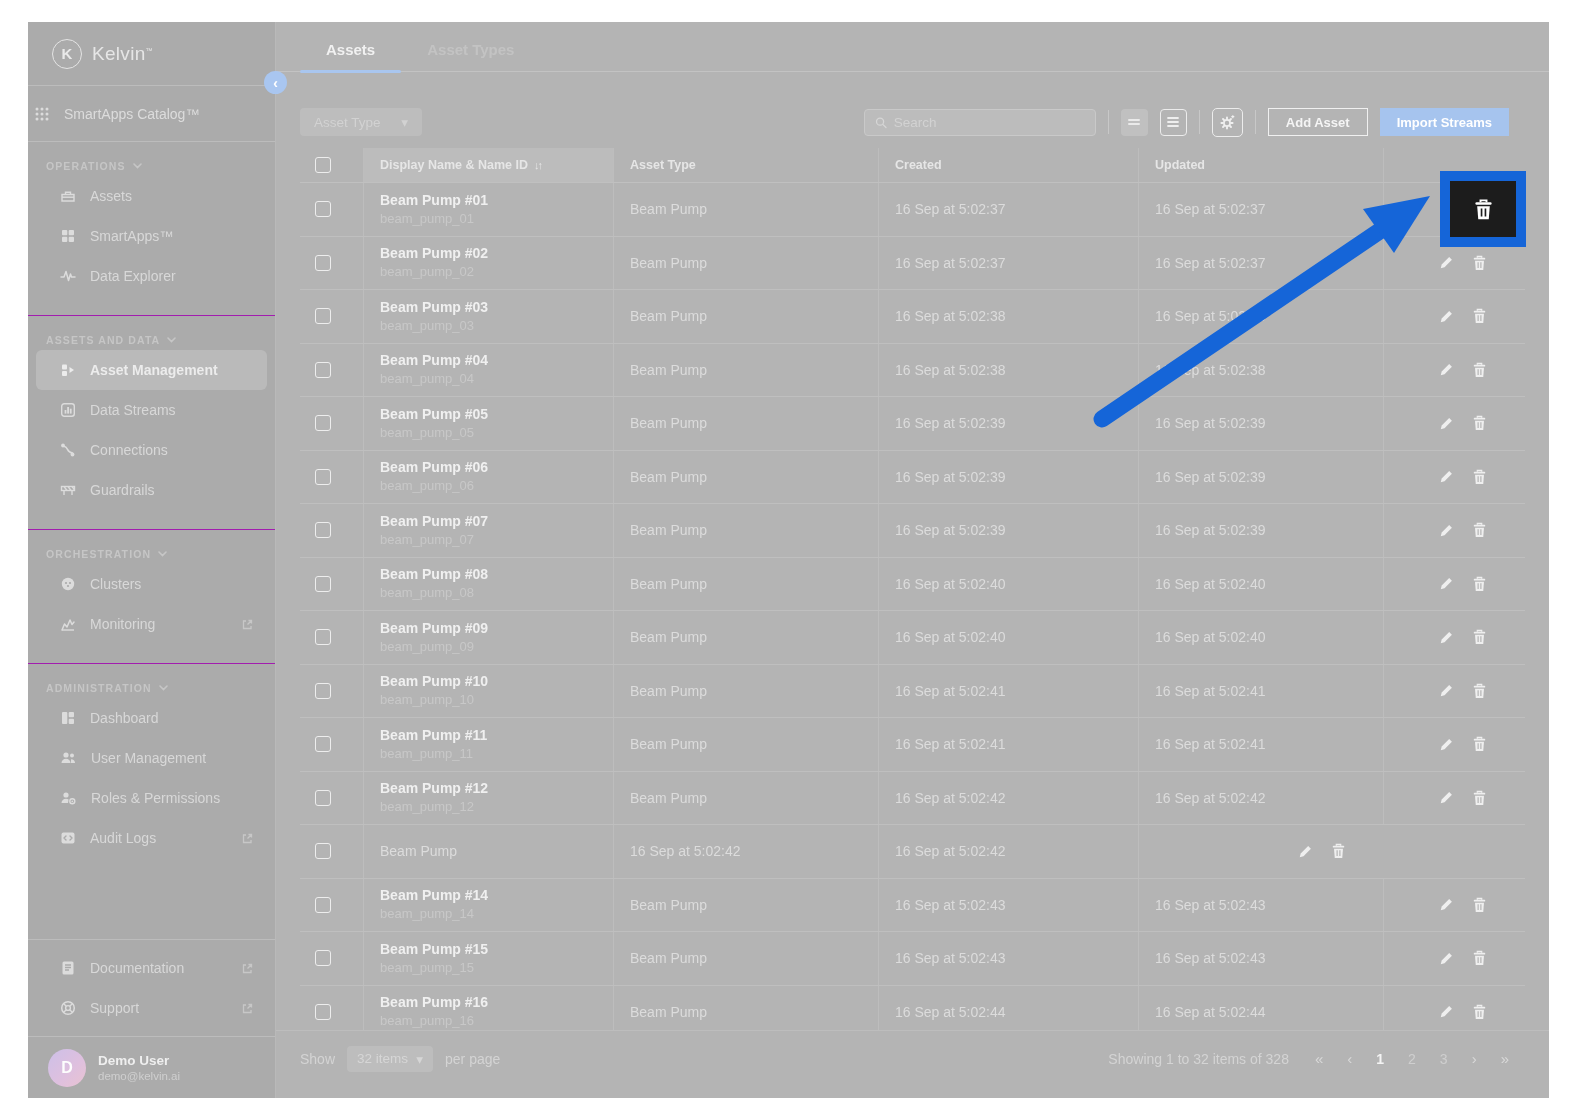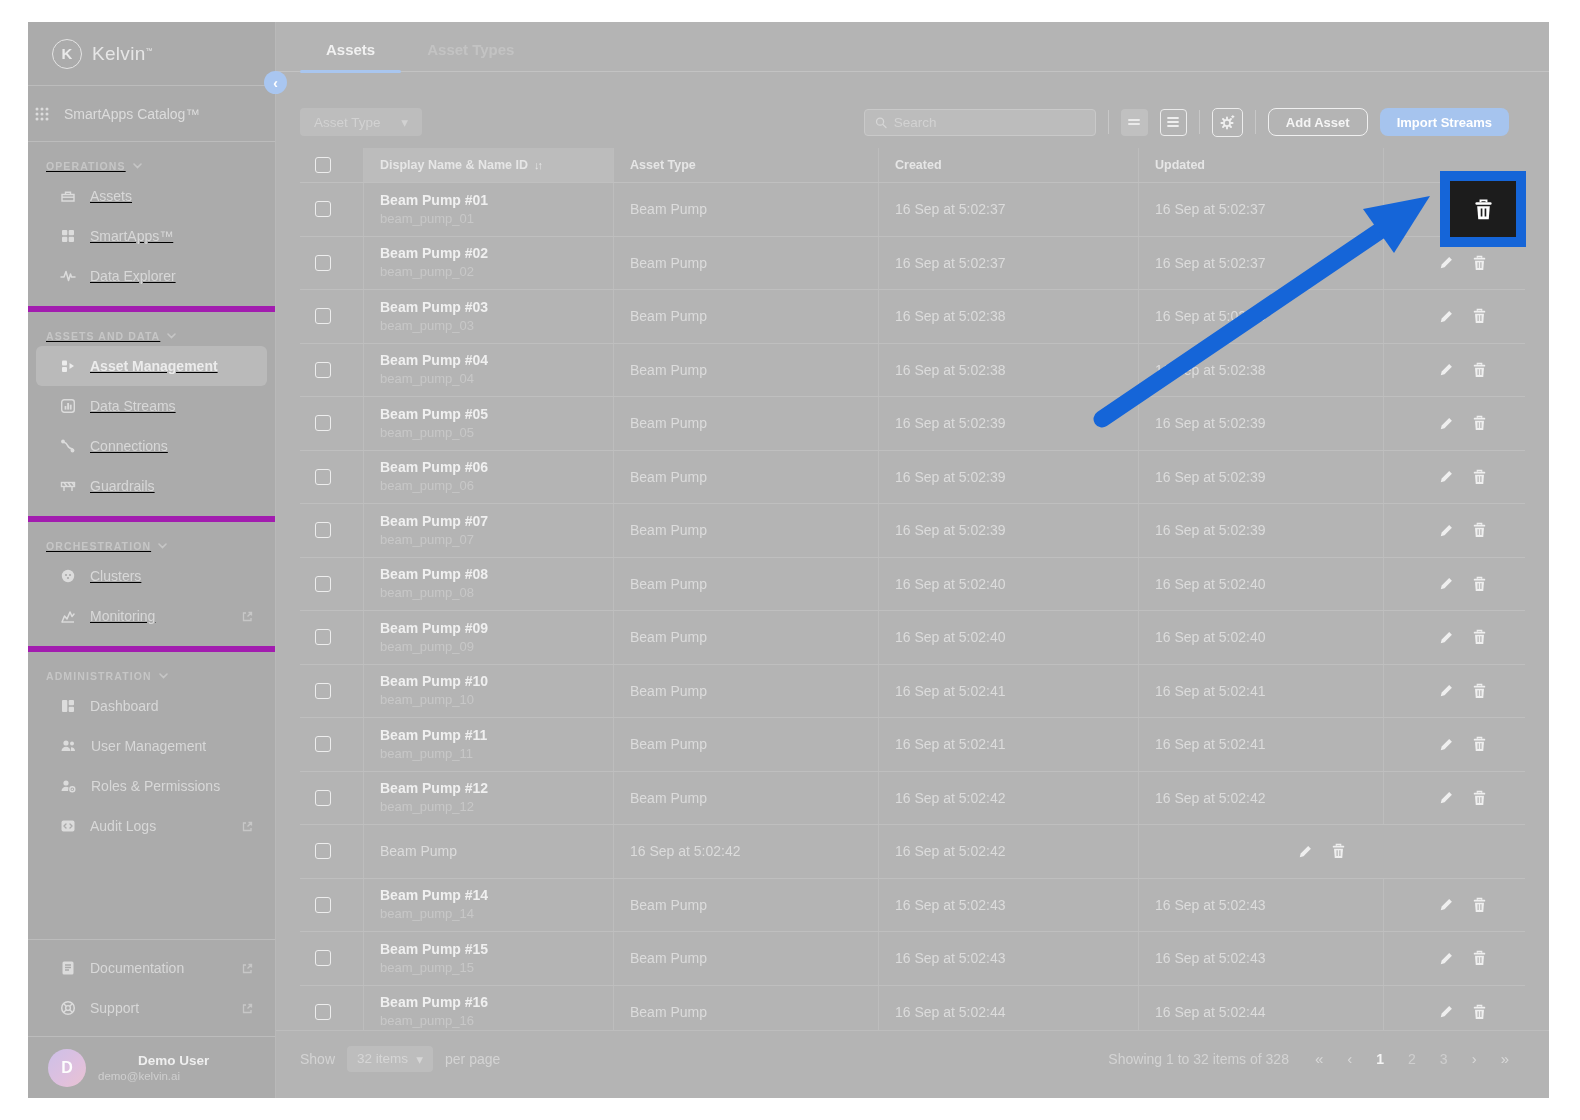--- a/index.html
+++ b/index.html
@@ -7,30 +7,30 @@
   .app { position:absolute; left:28px; top:22px; width:1521px; height:1076px; display:flex; background:#b4b4b4; }
 
   
   .sidebar { width:248px; background:#ababab; display:flex; flex-direction:column; position:relative; flex-shrink:0; border-right:1px solid #b9b9b9; }
   .logo-row { height:64px; display:flex; align-items:center; padding-left:24px; border-bottom:1px solid #bcbcbc; gap:10px; }
   .logo-circle { width:30px; height:30px; border:1.6px solid #e4e4e4; border-radius:50%; color:#e9e9e9; font-size:15px; font-weight:bold; display:flex; align-items:center; justify-content:center; }
   .logo-text { color:#e6e6e6; font-size:19px; letter-spacing:.3px; }
   .logo-text sup { font-size:7px; }
   .catalog-item { height:56px; display:flex; align-items:center; gap:14px; padding-left:6px; border-bottom:1px solid #bcbcbc; color:#dcdcdc; font-size:14px; }
   .nav-section { padding:18px 0 4px 0; }
-  .nav-section.bordered { border-bottom:6px solid #a21caf; padding-bottom:10px;text-decoration:underline; }
+  .nav-section.bordered { border-bottom:1px solid #a21caf; padding-bottom:19px; }
   .sec-label { display:flex; align-items:center; gap:7px; padding:0 0 4px 18px; color:#c6c6c6; font-size:10.5px; font-weight:bold; letter-spacing:1.1px; }
   .nav-item { height:40px; display:flex; align-items:center; gap:14px; padding-left:24px; margin:0 8px; border-radius:6px; color:#d8d8d8; font-size:14px; position:relative; }
   .nav-item.active { background:#bababa; color:#ececec; font-weight:bold; }
   .ext { position:absolute; right:14px; opacity:.8; }
   .side-spacer { flex:1; }
   .side-links { border-top:1px solid #bcbcbc; padding:8px 0; }
   .user-row { border-top:1px solid #bcbcbc; height:62px; display:flex; align-items:center; gap:12px; padding-left:20px; }
   .avatar { width:38px; height:38px; border-radius:50%; background:linear-gradient(135deg,#cdc0e8 0%,#dfc0de 60%,#e9c3d2 100%); color:#fdfdfd; font-size:16px; font-weight:bold; display:flex; align-items:center; justify-content:center; }
-  .user-name { color:#efefef; font-size:13.5px; font-weight:bold;margin-left:40px; }
+  .user-name { color:#efefef; font-size:13.5px; font-weight:bold; }
   .user-email { color:#cfcfcf; font-size:11.5px; margin-top:2px; }
   .collapse-btn { position:absolute; right:-12px; top:49px; width:23px; height:23px; border-radius:50%; background:#a9c6f0; color:#ffffff; font-size:14px; font-weight:bold; display:flex; align-items:center; justify-content:center; z-index:5; }
 
   
   .main { flex:1; position:relative; background:#b4b4b4; }
   .tabs { position:absolute; top:0; left:0; right:0; height:50px; display:flex; align-items:flex-end; padding-left:24px; border-bottom:1px solid #c3c3c3; }
   .tab { padding:0 26px 13px 26px; font-size:15px; font-weight:bold; color:#c3c3c3; position:relative; }
   .tab.active { color:#f1f1f1; }
   .tab.active::after { content:""; position:absolute; left:0; right:0; bottom:-2px; height:3px; background:#a9c6ef; border-radius:2px; }
 
@@ -38,21 +38,21 @@
   .filter-btn { width:122px; height:28px; background:#bdbdbd; border-radius:4px; display:flex; align-items:center; justify-content:space-between; padding:0 14px; color:#d2d2d2; font-size:13.5px; }
   .tb-right { margin-left:auto; display:flex; align-items:center; gap:12px; }
   .search-box { width:232px; height:27px; background:#bcbcbc; border:1px solid #c9c9c9; border-radius:4px; display:flex; align-items:center; padding:0 10px; gap:7px; }
   .search-box input { border:none; outline:none; background:transparent; color:#e2e2e2; font-size:13.5px; width:100%; font-family:"Liberation Sans",sans-serif; }
   .search-box input::placeholder { color:#d2d2d2; }
   .vdiv { width:1px; height:24px; background:#c8c8c8; }
   .icon-btn { width:27px; height:27px; border-radius:4px; display:flex; align-items:center; justify-content:center; }
   .icon-btn.flat { background:#c0c0c0; }
   .icon-btn.outlined { border:1.6px solid #ececec; }
   .gear-btn { width:31px; height:29px; border:1.6px solid #ececec; border-radius:5px; display:flex; align-items:center; justify-content:center; }
-  .btn { height:28px; border-radius:8px; display:flex; align-items:center; padding:0 17px; font-size:13px; font-weight:bold; }
+  .btn { height:28px; border-radius:0; display:flex; align-items:center; padding:0 17px; font-size:13px; font-weight:bold; }
   .btn.ghost { border:1.6px solid #f0f0f0; color:#f5f5f5; }
   .btn.primary { background:#a6c4ee; color:#ffffff; }
 
   
   .table-wrap { position:absolute; top:126px; left:24px; right:24px; height:882px; overflow:hidden; }
   .thead, .trow { display:grid; grid-template-columns:64px 250px 265px 260px 245px 1fr; align-items:center; }
   .thead { height:35px; border-bottom:1px solid #c0c0c0; }
   .th { color:#e6e6e6; font-size:12.5px; font-weight:bold; padding-left:16px; height:100%; display:flex; align-items:center; border-right:1px solid #bdbdbd; }
   .th:last-child { border-right:none; }
   .th.sorted { background:#bcbcbc; }

